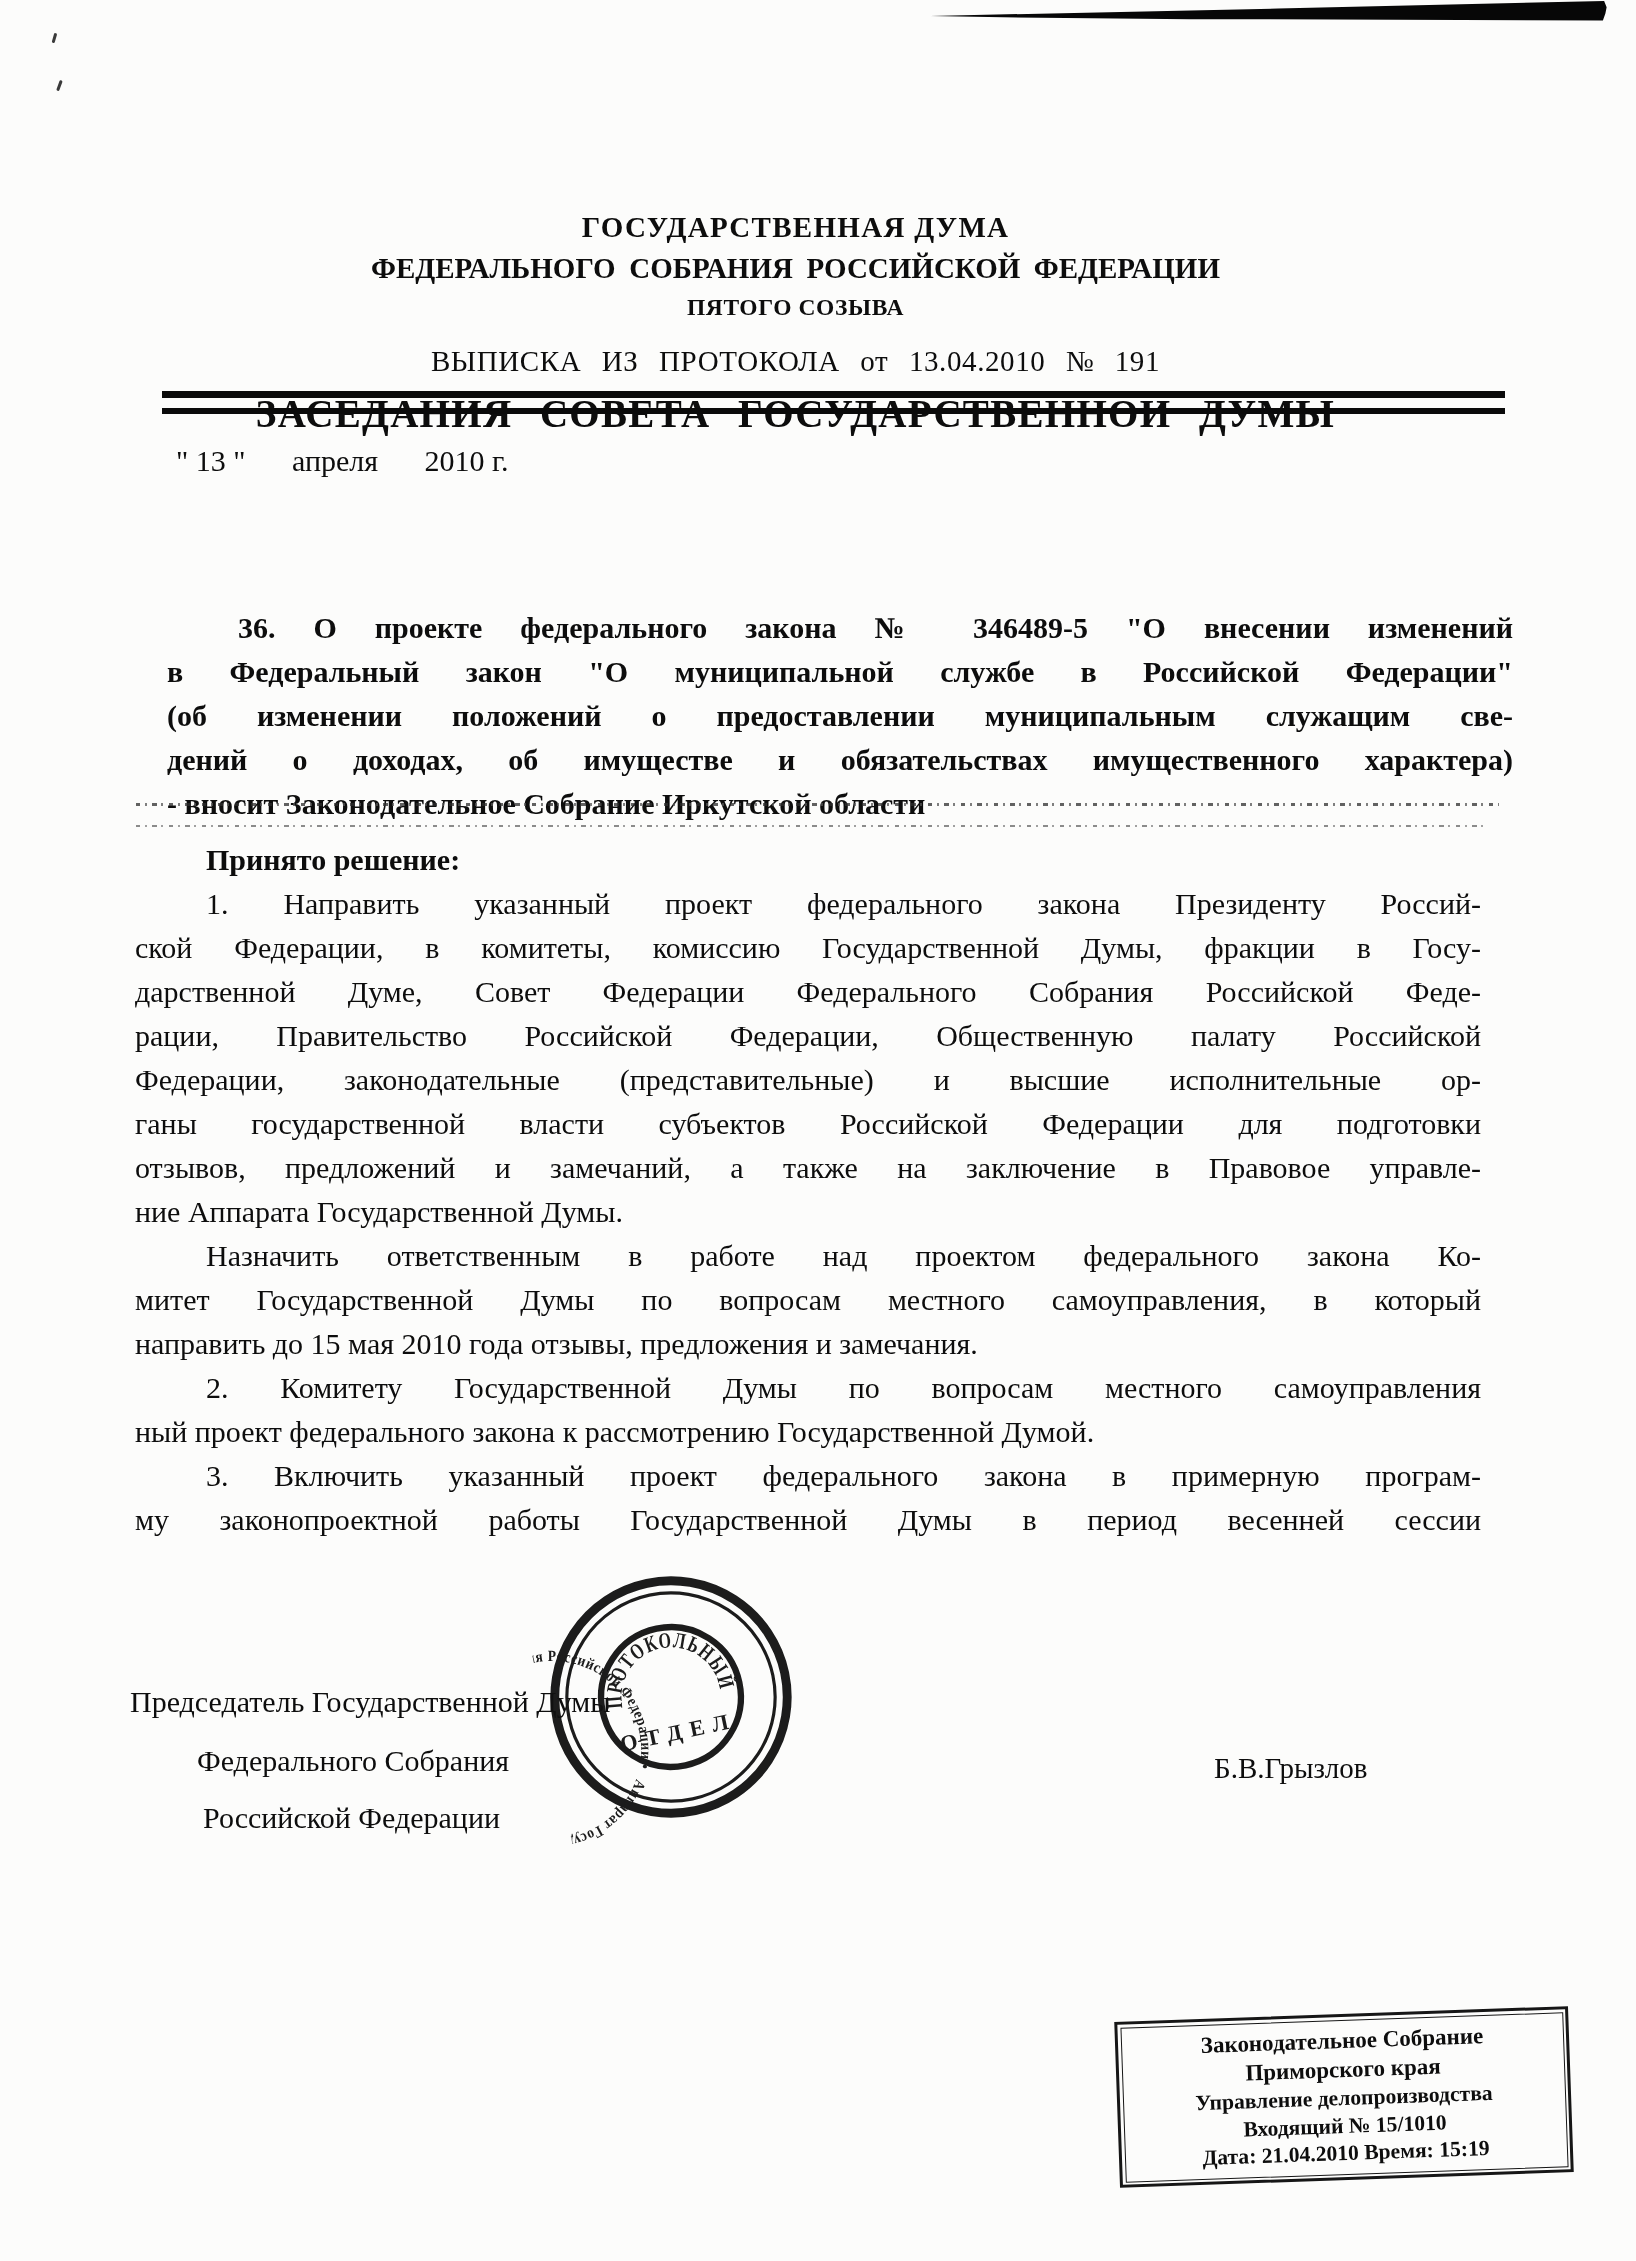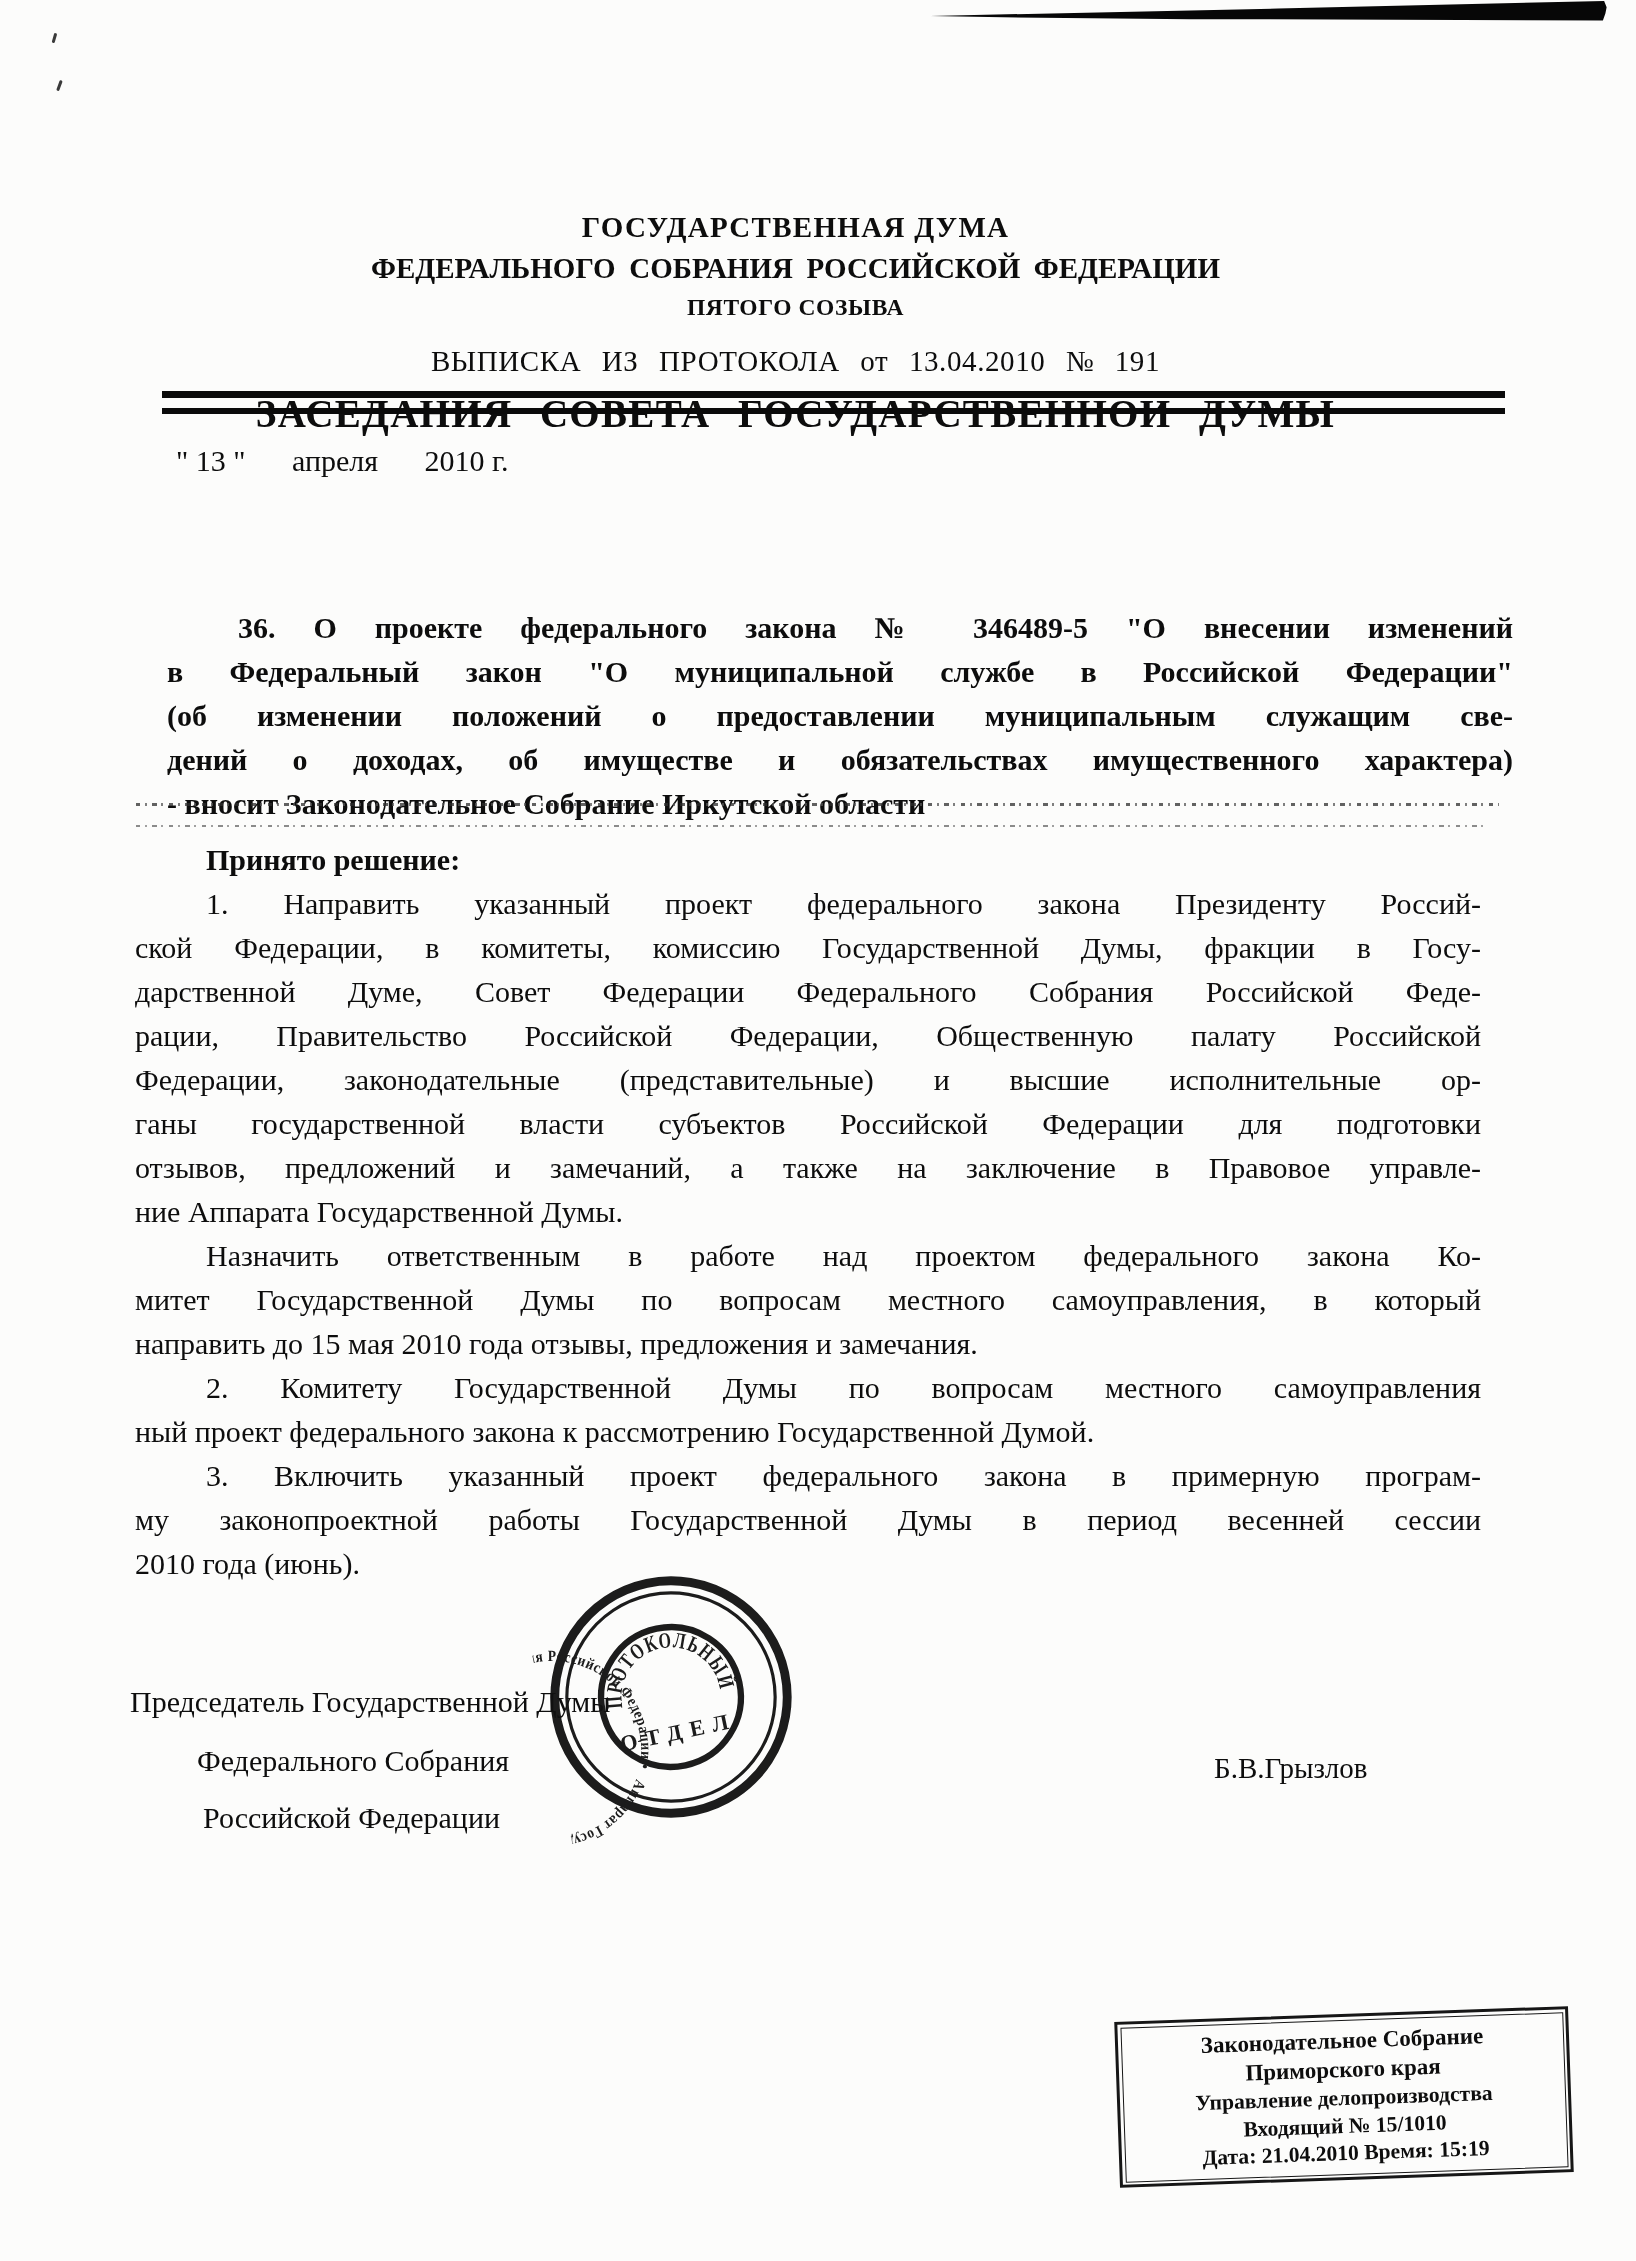--- a/index.html
+++ b/index.html
@@ -103,21 +103,20 @@
       <div class="pline">ганы государственной власти субъектов Российской Федерации для подготовки</div>
       <div class="pline">отзывов, предложений и замечаний, а также на заключение в Правовое управле-</div>
       <div class="pline end">ние Аппарата Государственной Думы.</div>
       <div class="pline first">Назначить ответственным в работе над проектом федерального закона Ко-</div>
       <div class="pline">митет Государственной Думы по вопросам местного самоуправления, в который</div>
       <div class="pline end">направить до 15 мая 2010 года отзывы, предложения и замечания.</div>
       <div class="pline first">2. Комитету Государственной Думы по вопросам местного самоуправления</div>
       <div class="pline end">ный проект федерального закона к рассмотрению Государственной Думой.</div>
       <div class="pline first">3. Включить указанный проект федерального закона в примерную програм-</div>
       <div class="pline">му законопроектной работы Государственной Думы в период весенней сессии</div>
-      <div class="pline end">2010 года (июнь).</div>
     </div>
 
   <div class="abs sig l1">Председатель Государственной Думы</div>
   <div class="abs sig l2">Федерального Собрания</div>
   <div class="abs sig l3">Российской Федерации</div>
   <div class="abs sig-name">Б.В.Грызлов</div>
 
   <svg class="abs stamp" viewBox="0 0 400 400">
     <defs>
       <path id="ringPath" d="M 119.7,314.7 a 140,140 0 1 1 0.15,-0.25"></path>

